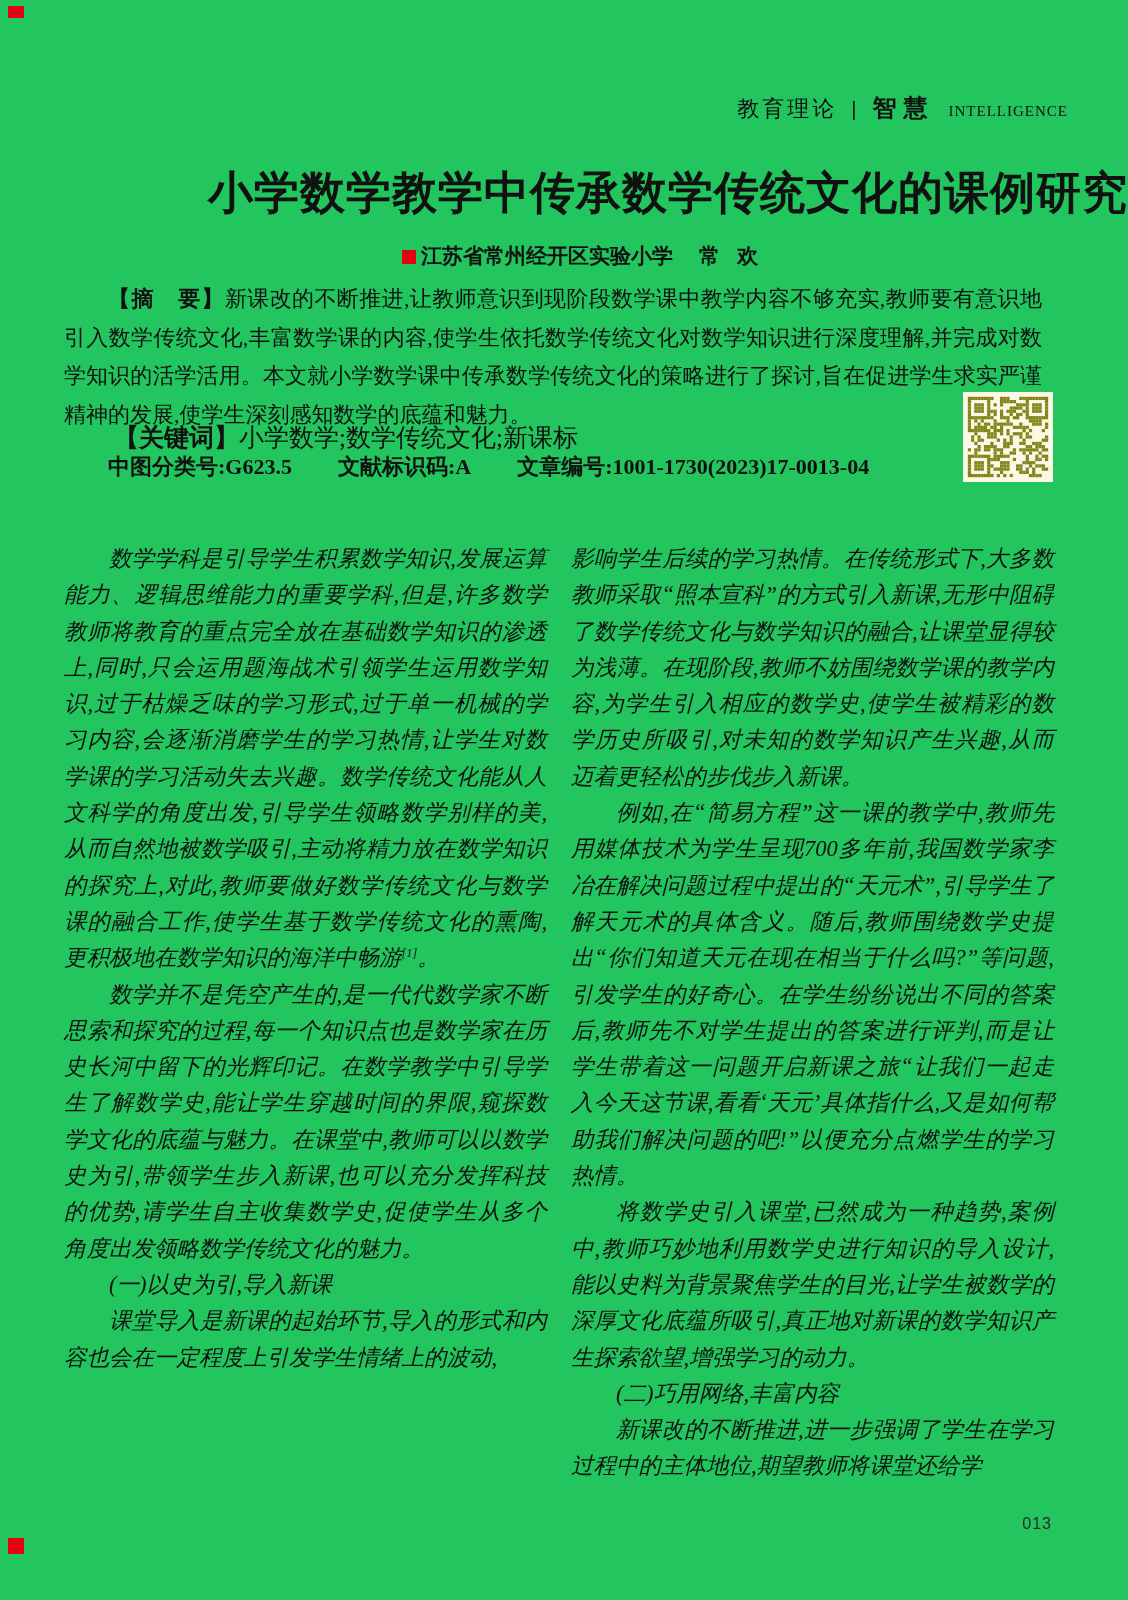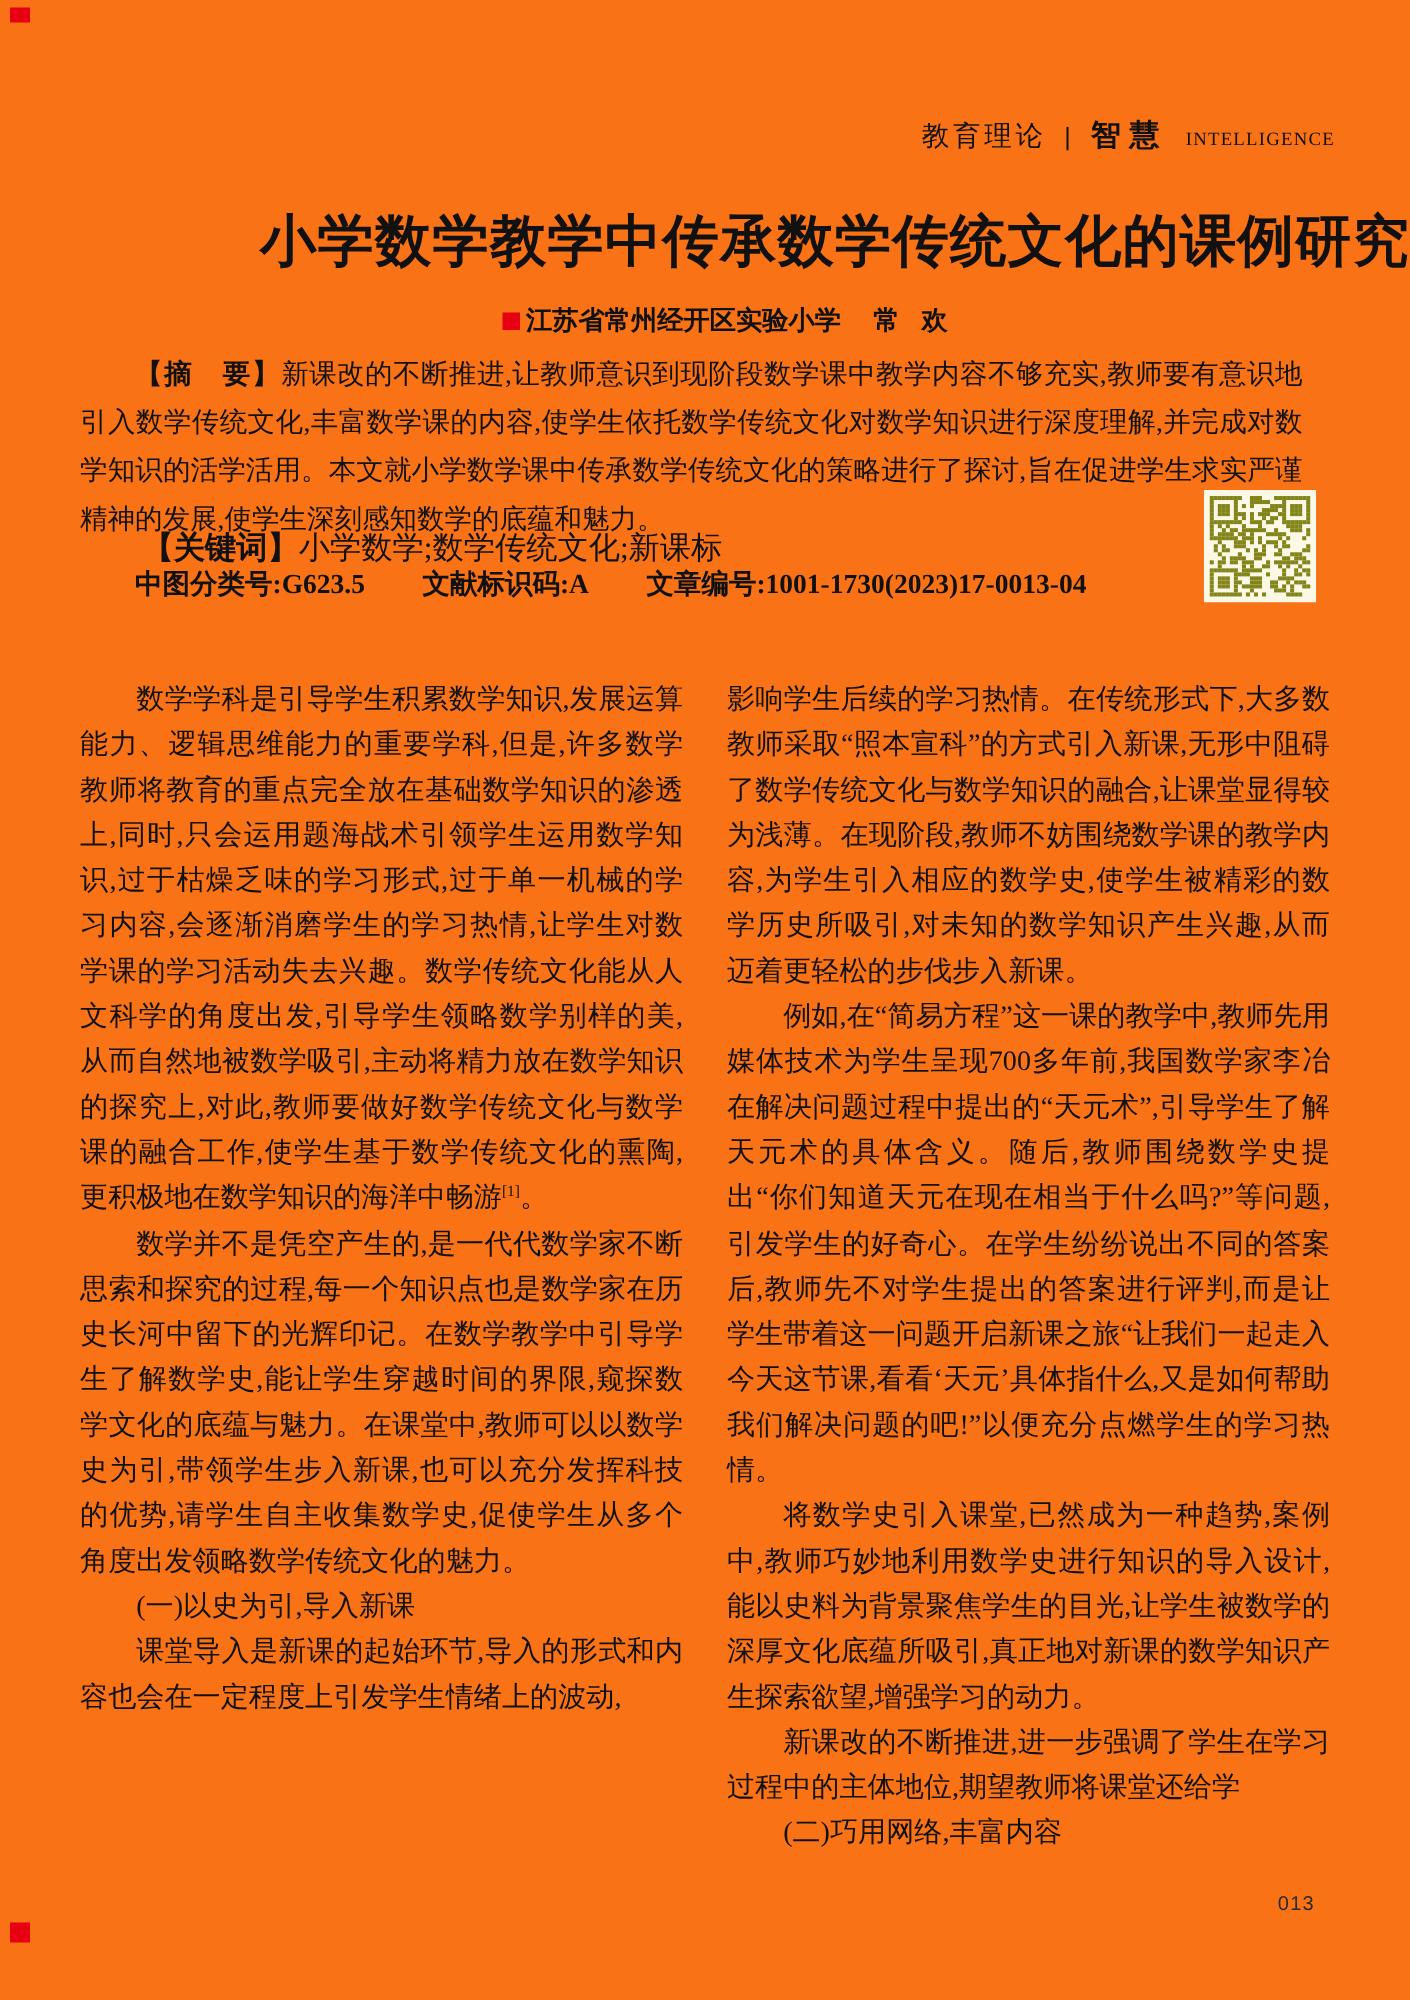--- a/index.html
+++ b/index.html
@@ -1,16 +1,16 @@
 <!DOCTYPE html>
 <html><head>
 <meta charset="utf-8">
 <style>
   html,body{margin:0;padding:0;background:#ffffff;}
-  .page{position:relative;width:1128px;height:1600px;background:#f97316;overflow:hidden;
+  .page{position:relative;width:1128px;height:1600px;background:#22c55e;overflow:hidden;
         font-family:"Liberation Serif","DejaVu Serif",serif;color:#111;}
 
   .corner{position:absolute;left:8px;width:16px;height:12px;}
   .corner.top{top:6px;}
   .corner.bottom{top:1538px;height:16px;}
 
   .journal-header{position:absolute;top:92px;right:60px;display:flex;align-items:baseline;
         font-family:"Liberation Sans","DejaVu Sans",sans-serif;font-size:22px;white-space:nowrap;}
   .hdr-cat{letter-spacing:3px;}
   .hdr-divider{margin:0 16px 0 14px;font-weight:300;font-size:20px;}
@@ -31,21 +31,21 @@
 
   .keywords{position:absolute;top:421px;left:64px;width:760px;font-size:25px;text-indent:2em;}
   .keywords b{font-weight:700;}
 
   .meta{position:absolute;top:452px;left:64px;width:900px;font-size:22px;font-weight:700;text-indent:2em;white-space:nowrap;}
   .meta span{margin-right:46px;}
   .meta span:last-child{margin-right:0;}
 
   .qr{position:absolute;left:963px;top:392px;width:90px;height:90px;}
 
-  .columns{position:absolute;top:541px;left:64px;width:1000px;display:flex;gap:35px;}
+  .columns{position:absolute;top:541px;left:64px;width:1000px;display:flex;gap:24px;font-style:italic;}
   .col{width:483px;font-size:22.5px;line-height:36.3px;text-align:justify;}
   .para{margin:0;}
   .p,.h1,.h2{text-indent:2em;}
   .pc{text-indent:0;}
   .h1{font-weight:700;font-family:"Liberation Sans","DejaVu Sans",sans-serif;letter-spacing:0.5px;}
   sup{font-size:0.55em;line-height:0;}
 
   .page-number{position:absolute;top:1515px;right:76px;font-size:16px;
         font-family:"Liberation Sans","DejaVu Sans",sans-serif;color:#2b2b2b;letter-spacing:1px;}
 </style>
@@ -411,20 +411,20 @@
     <div class="col">
         <div class="para p">数学学科是引导学生积累数学知识,发展运算能力、逻辑思维能力的重要学科,但是,许多数学教师将教育的重点完全放在基础数学知识的渗透上,同时,只会运用题海战术引领学生运用数学知识,过于枯燥乏味的学习形式,过于单一机械的学习内容,会逐渐消磨学生的学习热情,让学生对数学课的学习活动失去兴趣。数学传统文化能从人文科学的角度出发,引导学生领略数学别样的美,从而自然地被数学吸引,主动将精力放在数学知识的探究上,对此,教师要做好数学传统文化与数学课的融合工作,使学生基于数学传统文化的熏陶,更积极地在数学知识的海洋中畅游<sup>[1]</sup>。</div>
         <div class="para p">数学并不是凭空产生的,是一代代数学家不断思索和探究的过程,每一个知识点也是数学家在历史长河中留下的光辉印记。在数学教学中引导学生了解数学史,能让学生穿越时间的界限,窥探数学文化的底蕴与魅力。在课堂中,教师可以以数学史为引,带领学生步入新课,也可以充分发挥科技的优势,请学生自主收集数学史,促使学生从多个角度出发领略数学传统文化的魅力。</div>
         <div class="para h2">(一)以史为引,导入新课</div>
         <div class="para p">课堂导入是新课的起始环节,导入的形式和内容也会在一定程度上引发学生情绪上的波动,</div>
       </div>
     <div class="col">
         <div class="para pc">影响学生后续的学习热情。在传统形式下,大多数教师采取“照本宣科”的方式引入新课,无形中阻碍了数学传统文化与数学知识的融合,让课堂显得较为浅薄。在现阶段,教师不妨围绕数学课的教学内容,为学生引入相应的数学史,使学生被精彩的数学历史所吸引,对未知的数学知识产生兴趣,从而迈着更轻松的步伐步入新课。</div>
         <div class="para p">例如,在“简易方程”这一课的教学中,教师先用媒体技术为学生呈现700多年前,我国数学家李冶在解决问题过程中提出的“天元术”,引导学生了解天元术的具体含义。随后,教师围绕数学史提出“你们知道天元在现在相当于什么吗?”等问题,引发学生的好奇心。在学生纷纷说出不同的答案后,教师先不对学生提出的答案进行评判,而是让学生带着这一问题开启新课之旅“让我们一起走入今天这节课,看看‘天元’具体指什么,又是如何帮助我们解决问题的吧!”以便充分点燃学生的学习热情。</div>
         <div class="para p">将数学史引入课堂,已然成为一种趋势,案例中,教师巧妙地利用数学史进行知识的导入设计,能以史料为背景聚焦学生的目光,让学生被数学的深厚文化底蕴所吸引,真正地对新课的数学知识产生探索欲望,增强学习的动力。</div>
+        <div class="para h2">(二)巧用网络,丰富内容</div>
         <div class="para p">新课改的不断推进,进一步强调了学生在学习过程中的主体地位,期望教师将课堂还给学</div>
-        <div class="para h2">(二)巧用网络,丰富内容</div>
       </div>
   </main>
 
   <div class="page-number">013</div>
 
 </div>
 
 </body></html>

